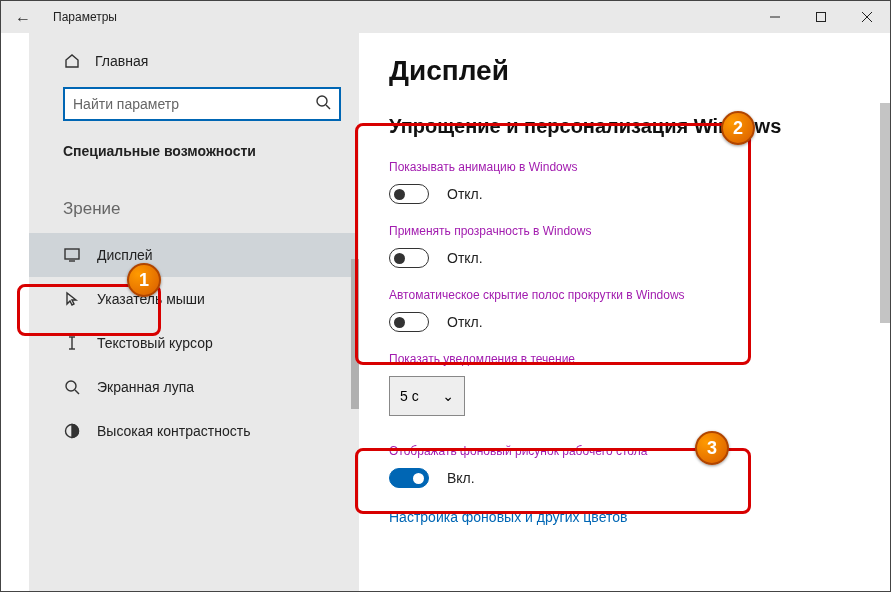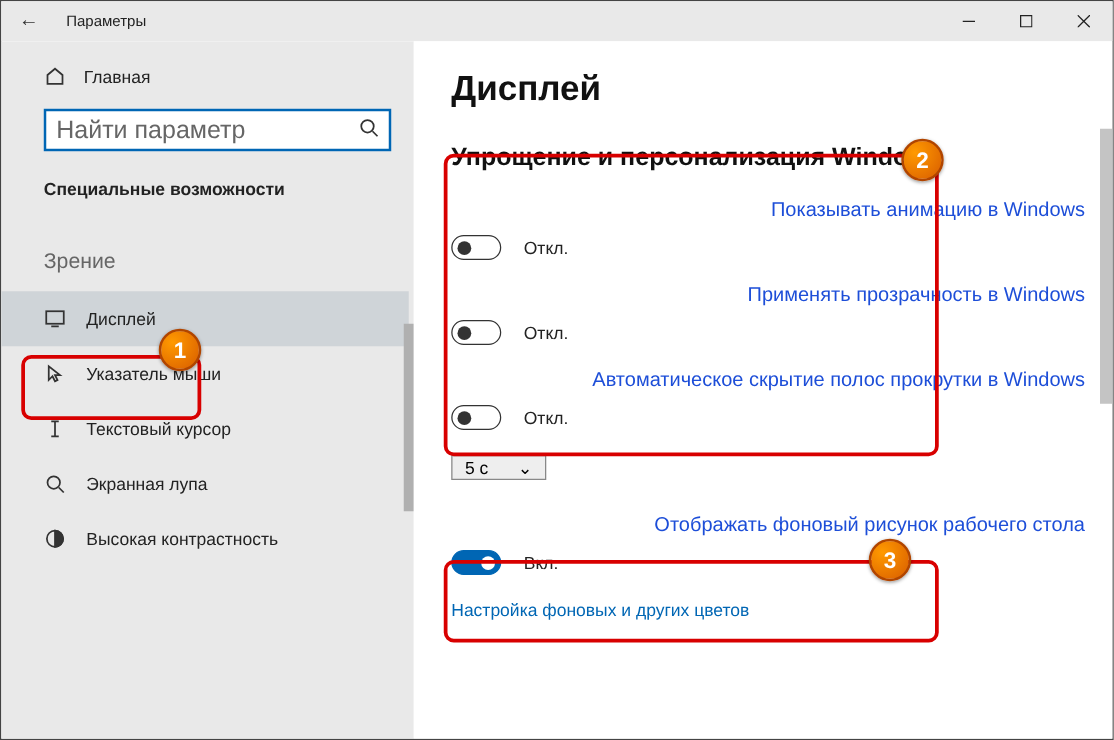--- a/index.html
+++ b/index.html
@@ -12,64 +12,64 @@
     height: 32px; display: flex; align-items: center; width: 100%;
     background: #e9e9e9;
   }
   .titlebar .left { display: flex; align-items: center; padding-left: 14px; gap: 22px; }
   .back-arrow { font-size: 16px; color: #333; cursor: default; }
   .title-text { font-size: 12px; color: #222; }
   .win-controls { margin-left: auto; display: flex; }
   .win-btn { width: 46px; height: 32px; display: flex; align-items: center; justify-content: center; font-size: 12px; color: #222; }
   .win-btn svg { width: 10px; height: 10px; }
 
-  .content { flex: 1; display: flex; overflow: hidden; }
+  .content { flex: 1; display: flex; overflow: hidden; padding-left: 28px; }
   .sidebar {
     width: 330px; background: #e9e9e9; padding: 20px 0 0 0;
     display: flex; flex-direction: column; position: relative;
   }
   .sidebar-inner { padding: 0 10px 0 34px; }
   .home-row { display: flex; align-items: center; gap: 14px; font-size: 14px; color: #222; margin-bottom: 18px; }
   .search-box {
     border: 2px solid #0066b4; height: 34px; width: 278px;
     display: flex; align-items: center; padding: 0 8px; margin-bottom: 22px;
     background: #fff;
   }
-  .search-box span.ph { color: #666; font-size: 20px; flex: 1; }
+  .search-box span.ph { color: #666; font-size: 14px; flex: 1; }
   .search-glyph { color: #444; }
   .section-title { font-size: 14px; font-weight: 600; color: #222; margin-bottom: 40px; }
   .group-label { font-size: 17px; color: #666; margin-bottom: 14px; }
   .nav-item {
     display: flex; align-items: center; gap: 16px; height: 44px;
     font-size: 14px; color: #222; padding-left: 0;
   }
   .nav-item.active { background: #cfd4d8; margin: 0 -6px 0 -34px; padding-left: 34px; width: calc(100% + 40px); }
   .nav-icon { width: 18px; display: flex; justify-content: center; color: #333; }
   .sidebar-scroll { position: absolute; right: 0; top: 226px; width: 8px; height: 150px; background: #b0b0b0; }
 
   .main {
     flex: 1; background: #fff; padding: 22px 22px 22px 30px; position: relative; overflow: hidden;
   }
   .main h1 { font-size: 28px; font-weight: 600; margin-bottom: 28px; color: #111; }
   .main h2 { font-size: 20px; font-weight: 600; margin-bottom: 22px; color: #111; }
-  .setting-label { font-size: 16px; color: #1d4ed8; margin-bottom: 10px; text-align: right; }
+  .setting-label { font-size: 12px; color: #a21caf; margin-bottom: 10px; }
   .toggle-row { display: flex; align-items: center; gap: 18px; margin-bottom: 20px; }
   .toggle {
     width: 40px; height: 20px; border: 1px solid #333; border-radius: 10px;
     position: relative; background: #fff;
   }
   .toggle .knob {
     width: 11px; height: 11px; border-radius: 50%; background: #333;
     position: absolute; top: 3.5px; left: 4px;
   }
   .toggle.on { background: #0066b4; border-color: #0066b4; }
   .toggle.on .knob { background: #fff; left: auto; right: 4px; }
   .toggle-state { font-size: 14px; color: #222; }
   .dropdown {
-    width: 76px; height: 20px; border: 1px solid #888; background: #eee;
+    width: 76px; height: 40px; border: 1px solid #888; background: #eee;
     display: flex; align-items: center; justify-content: space-between;
     padding: 0 10px; font-size: 14px; margin-bottom: 28px;
   }
   .link { color: #0066b4; font-size: 14px; text-decoration: none; text-align: right; }
   .main-scroll { position: absolute; right: 0; top: 70px; width: 10px; height: 220px; background: #c4c4c4; }
 
   
   .hl { position: absolute; border: 3px solid #d80000; border-radius: 8px; pointer-events: none; }
   .badge {
     position: absolute; width: 34px; height: 34px; border-radius: 50%;
@@ -213,20 +213,21 @@
       </div>
 
       <div class="setting-label">Автоматическое скрытие полос прокрутки в Windows</div>
       <div class="toggle-row">
         <div class="toggle">
             <div class="knob"></div>
           </div>
         <span class="toggle-state">Откл.</span>
       </div>
 
+      <div class="setting-label">Показать уведомления в течение</div>
       <div class="dropdown">
         <span>5 с</span>
         <span>⌄</span>
       </div>
 
       <div class="setting-label">Отображать фоновый рисунок рабочего стола</div>
       <div class="toggle-row">
         <div class="toggle on">
             <div class="knob"></div>
           </div>

